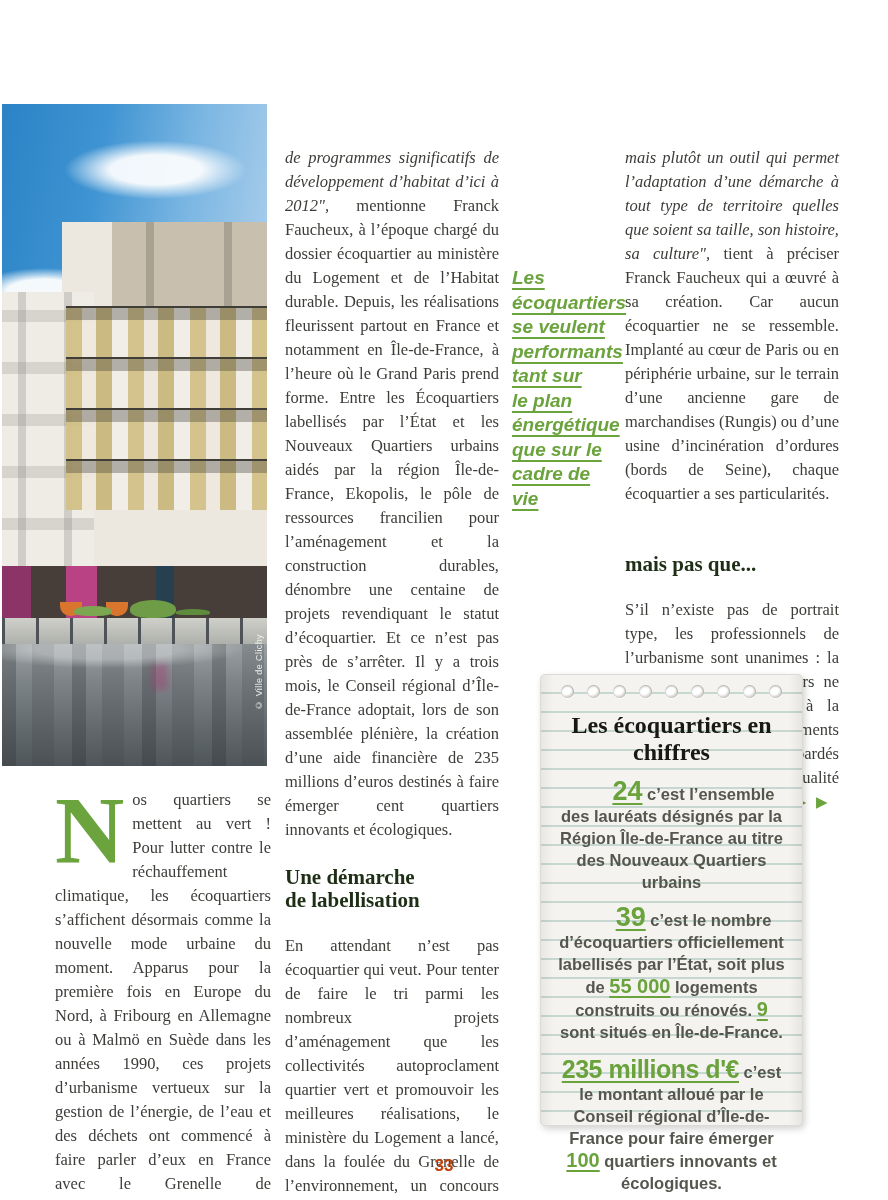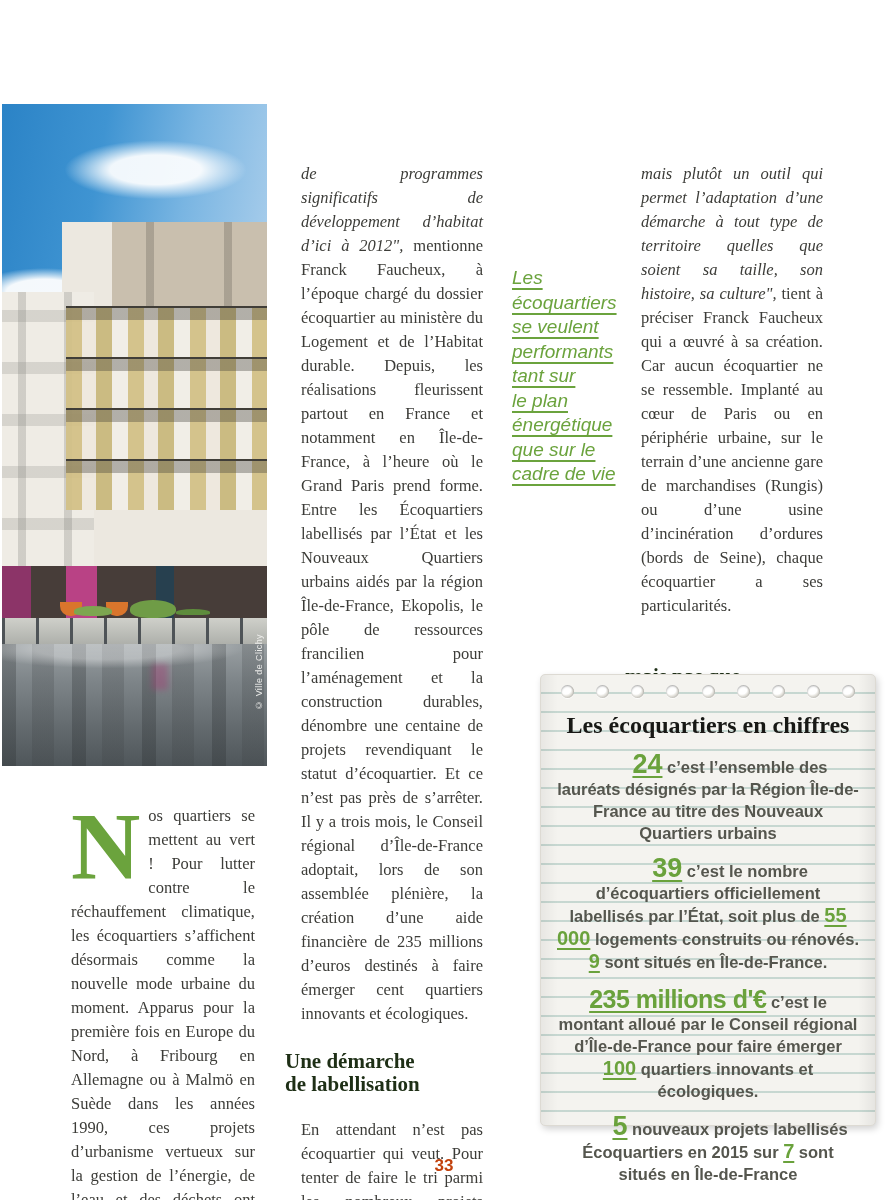--- a/index.html
+++ b/index.html
@@ -38,39 +38,39 @@
     background:
       radial-gradient(180px 26px at 40% 4%, rgba(255,255,255,.35) 0 40%, rgba(255,255,255,0) 75%),
       repeating-linear-gradient(90deg, rgba(40,44,46,.28) 0 14px, rgba(0,0,0,0) 14px 30px, rgba(60,64,66,.22) 30px 52px, rgba(0,0,0,0) 52px 70px),
       linear-gradient(180deg,#9aa0a3 0%,#7e8589 30%,#62696d 70%,#4f565a 100%);}
   .refl-magenta{position:absolute;left:150px;top:560px;width:16px;height:26px;background:rgba(160,62,116,.45);filter:blur(3px);}
   .photo-credit{position:absolute;right:3px;bottom:56px;writing-mode:vertical-rl;transform:rotate(180deg);
     font-family:"Liberation Sans",sans-serif;font-size:9px;color:#f4f4f2;letter-spacing:.4px;opacity:.92;}
 
   
   .col{position:absolute;text-align:justify;font-size:16.5px;line-height:24px;}
-  .col p{margin:16px;}
+  .col p{margin:0;}
   .col .ital{font-style:italic;}
   #col1{left:55px;top:788px;width:216px;}
   #col2{left:285px;top:146px;width:214px;}
   #col3{left:625px;top:146px;width:214px;}
   .dropcap{float:left;font-family:"Liberation Serif",serif;font-weight:bold;font-size:96px;line-height:78px;
     color:#6ba33d;margin:4px 8px 0 0;}
   h3.subhead{font-family:"Liberation Serif",serif;font-weight:bold;font-size:21px;line-height:23px;
     color:#1e2f16;margin:24px 0 22px 0;text-align:left;}
   .arrows{color:#6ba33d;font-size:15px;letter-spacing:3px;white-space:nowrap;}
 
   
   #pullquote{position:absolute;left:512px;top:266px;width:104px;
-    font-family:"Liberation Sans",sans-serif;font-weight:normal;font-style:italic;
+    font-family:"Liberation Sans",sans-serif;font-weight:bold;font-style:italic;
     font-size:19px;line-height:24.5px;color:#6ba33d;}
   #pullquote span{display:block;text-decoration:underline;text-decoration-thickness:2px;text-underline-offset:4px;}
 
   
-  #infobox{position:absolute;left:540px;top:674px;width:336px;height:452px;box-sizing:border-box;
+  #infobox{position:absolute;left:540px;top:674px;width:263px;height:452px;box-sizing:border-box;
     background-color:#f4f3ef;border:1px solid #dddad3;border-radius:5px;
     box-shadow:2px 3px 7px rgba(0,0,0,.18);
     background-image:
       linear-gradient(90deg, rgba(0,0,0,.05), rgba(0,0,0,0) 5%, rgba(0,0,0,0) 95%, rgba(0,0,0,.06)),
       repeating-linear-gradient(180deg, rgba(0,0,0,0) 0 17px, rgba(125,170,160,.38) 17px 19px);
     font-family:"Liberation Sans",sans-serif;color:#55564e;text-align:center;padding:10px 16px 0 16px;}
   .holes{display:flex;justify-content:space-between;padding:0 4px;margin-bottom:14px;}
   .hole{width:13px;height:13px;border-radius:50%;
     background:radial-gradient(circle at 38% 32%, #ffffff 0 42%, #e5e3dd 58%, #c3c1bb 78%, #efeeea 100%);
     box-shadow:inset 0 1px 2px rgba(0,0,0,.35), 0 1px 0 rgba(255,255,255,.8);}

